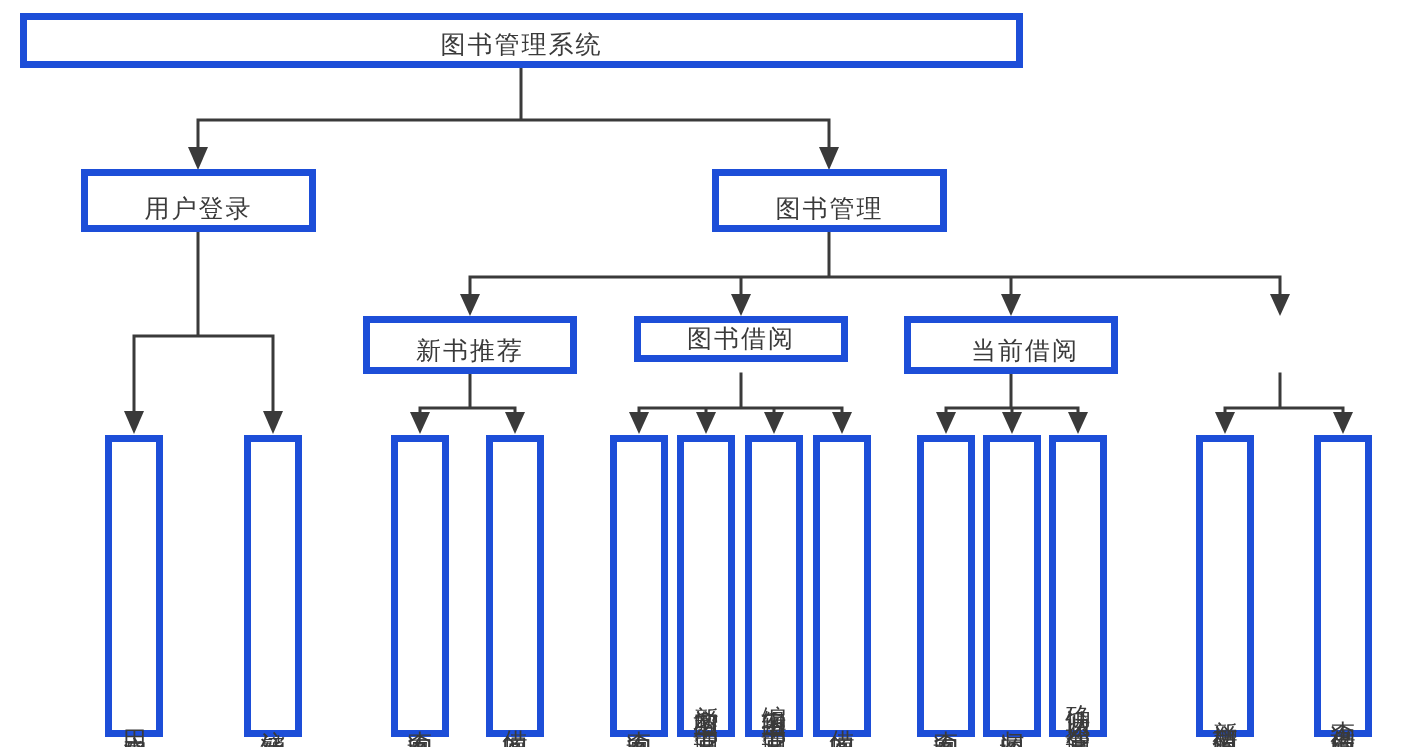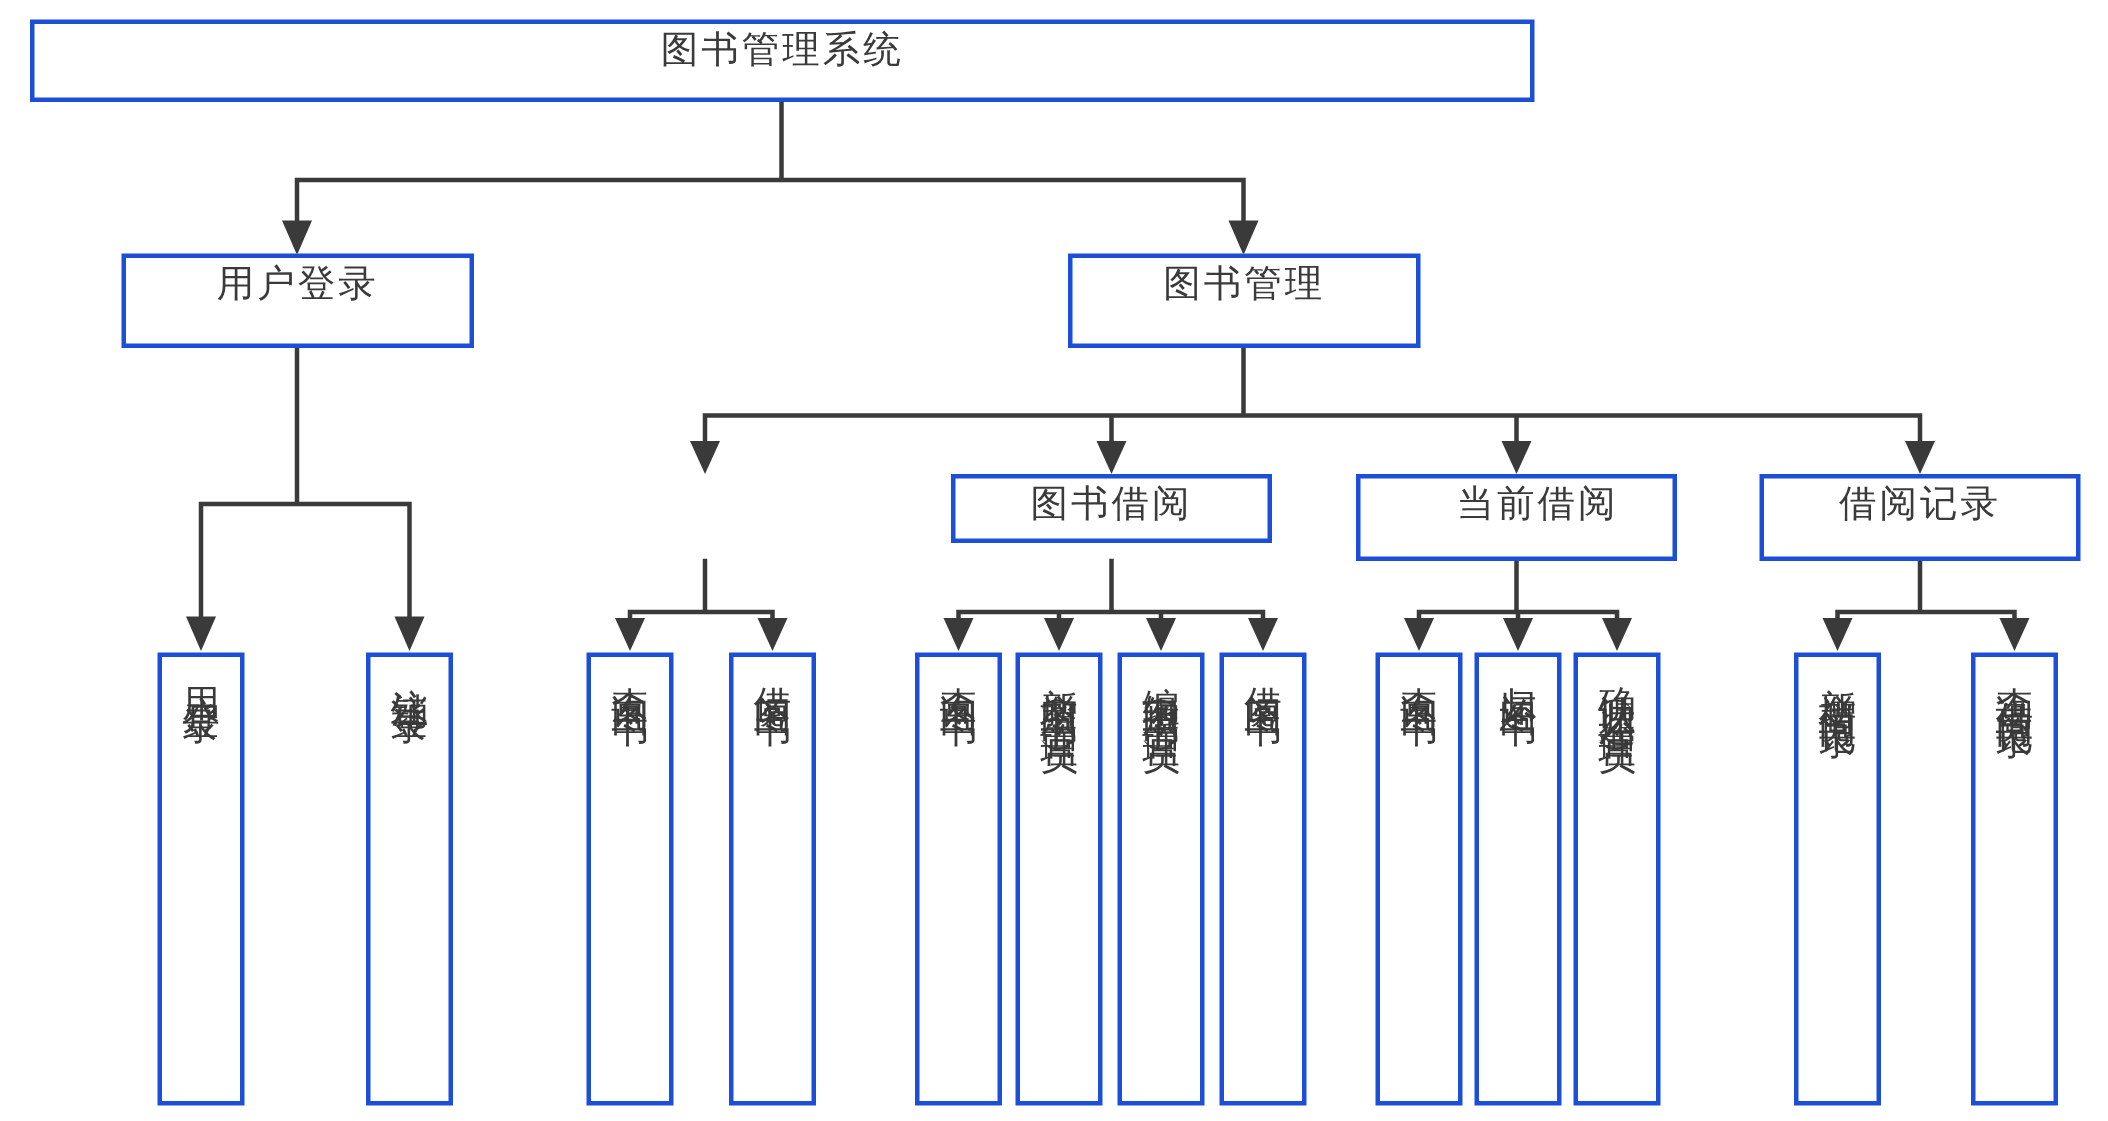--- a/index.html
+++ b/index.html
@@ -14,24 +14,24 @@
     width: 1405px; height: 747px;
     background: #ffffff;
   }
   .connectors {
     position: absolute; left: 0; top: 0; z-index: 1;
   }
   .node {
     position: absolute;
     box-sizing: border-box;
     background: #ffffff;
-    border: 3px solid #1d4ed8;
+    border: 7px solid #1d4ed8;
     color: #3a3a3a;
     display: flex;
-    align-items: flex-start;
+    align-items: flex-end;
     justify-content: center;
     z-index: 2;
   }
   .hnode span {
     font-size: 25px;
     letter-spacing: 2px;
     white-space: nowrap;
   }
   .leaf {
     width: 58px;
@@ -113,28 +113,28 @@
     <span>图书管理系统</span>
   </div>
 
   <div class="node hnode" style="left:81px; top:169px; width:235px; height:63px;">
     <span>用户登录</span>
   </div>
   <div class="node hnode" style="left:712px; top:169px; width:235px; height:63px;">
     <span>图书管理</span>
   </div>
 
+  <div class="node hnode" style="left:363px; top:316px; width:214px; height:58px;">
+    <span>新书推荐</span>
+  </div>
   <div class="node hnode" style="left:634px; top:316px; width:214px; height:46px;">
     <span>图书借阅</span>
   </div>
   <div class="node hnode" style="left:904px; top:316px; width:214px; height:58px;padding-left:28px;">
     <span>当前借阅</span>
-  </div>
-  <div class="node hnode" style="left:1173px; top:316px; width:214px; height:58px;">
-    <span>借阅记录</span>
   </div>
 
   <div class="node leaf" style="left:105px;">
     <span>用户登录</span>
   </div>
   <div class="node leaf" style="left:244px;">
     <span>注销登录</span>
   </div>
 
   <div class="node leaf" style="left:391px;">

